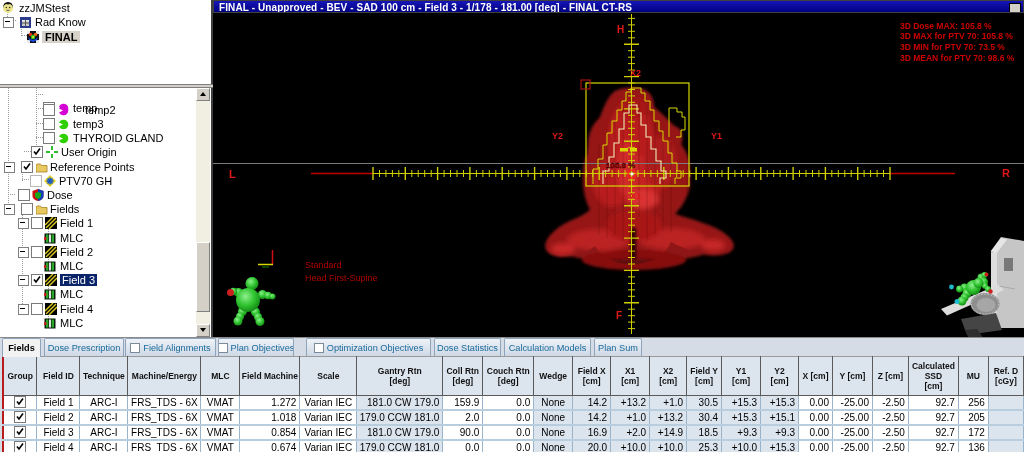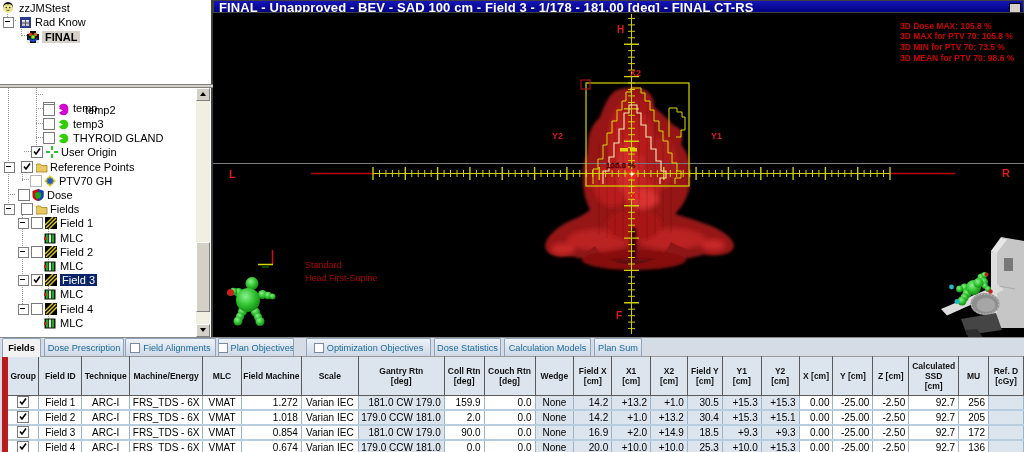--- a/index.html
+++ b/index.html
@@ -15,35 +15,35 @@
 .dotv{position:absolute;width:1px;background-image:repeating-linear-gradient(#9a9a9a 0 1px,transparent 1px 2px)}
 .doth{position:absolute;height:1px;background-image:repeating-linear-gradient(90deg,#9a9a9a 0 1px,transparent 1px 2px)}
 .ic{display:inline-block;flex:0 0 auto}
 .sel3{background:#0a246a;color:#fff;padding:0 2px}
 
 #sb{left:196px;top:88px;width:14px;height:249px;background:#f1efe2;position:absolute}
 .sbtn{position:absolute;left:0;width:14px;height:13px;background:#d4d0c8;border:1px solid;border-color:#fff #808080 #808080 #fff;box-sizing:border-box;font-size:7px;text-align:center;line-height:11px;color:#000}
 #sth{position:absolute;left:0;top:154px;width:14px;height:70px;background:#d4d0c8;border:1px solid;border-color:#fff #808080 #808080 #fff;box-sizing:border-box}
 
 #main{left:213px;top:0;width:811px;height:337px;background:#000}
-#tbar{position:absolute;left:0;top:0;width:811px;height:13px;background:linear-gradient(#1616b6,#000084);border:1px solid #404040;box-sizing:border-box;color:#fff;font-size:13px;font-weight:bold;line-height:13px;padding-left:5px;letter-spacing:0.1px;overflow:hidden}
+#tbar{position:absolute;left:0;top:0;width:811px;height:13px;background:linear-gradient(#1616b6,#000084);border:1px solid #404040;box-sizing:border-box;color:#fff;font-size:10px;font-weight:bold;line-height:13px;padding-left:5px;letter-spacing:0.1px;overflow:hidden}
 #tico{position:absolute;right:2px;top:2px;width:10px;height:9px;background:#d4d0c8;border:1px solid #000}
 
 #bot{left:0;top:337px;width:1024px;height:115px;background:#d6dce6;border-top:1px solid #8a8a8a;box-sizing:border-box}
 .tab{position:absolute;top:0;height:19px;background:linear-gradient(#eef2f8,#ccd6e4);border:1px solid #8ea4bc;border-bottom:none;border-radius:2px 2px 0 0;color:#1a6a9a;font-size:9.2px;display:flex;align-items:center;justify-content:center;box-sizing:border-box;gap:3px;white-space:nowrap;overflow:hidden}
 .tab.act{background:#f2f2f2;color:#000;font-weight:bold;z-index:2}
 .tcb{display:inline-block;width:8px;height:8px;background:#fff;border:1px solid #7a8a9a;flex:0 0 auto}
 table{border-collapse:collapse;table-layout:fixed}
 #ftab{position:absolute;left:2px;top:18px}
 #ftab td,#ftab th{padding:0;font-weight:normal;overflow:hidden;white-space:nowrap;box-sizing:border-box}
 #ftab th{height:39px;background:#dce4ee;border-right:1px solid #5a5a5a;border-top:1px solid #9a9a9a;border-bottom:1px solid #5a5a5a;font-size:8.5px;font-weight:bold;color:#111;text-align:center;vertical-align:middle;line-height:10px}
 #ftab td{height:12.2px;background:#fff;border-right:1px solid #9ab4cc;border-bottom:2px solid #b8cede;font-size:10px;color:#000;text-align:center;vertical-align:middle}
 #ftab td.b{background:#dce4ee}
 #ftab td.r{text-align:right;padding-right:3px}
-#ftab th:first-child,#ftab td:first-child{border-left:6px solid #b91c1c}
+#ftab th:first-child,#ftab td:first-child{border-left:2px solid #b91c1c}
 </style></head>
 <body>
 
 <div id="pa" class="abs">
  <div class="dotv" style="left:7px;top:12px;height:9px"></div>
  <div class="dotv" style="left:21px;top:27px;height:9px"></div>
  <div class="doth" style="left:11px;top:20px;width:5px"></div>
  <div class="doth" style="left:22px;top:35px;width:6px"></div>
  <div class="trow" style="left:2px;top:0">
   <svg class="ic" width="12" height="13">

